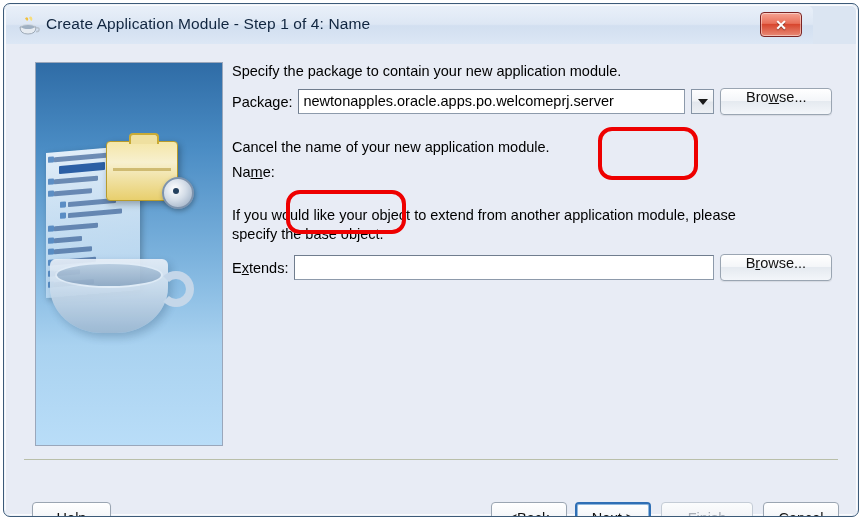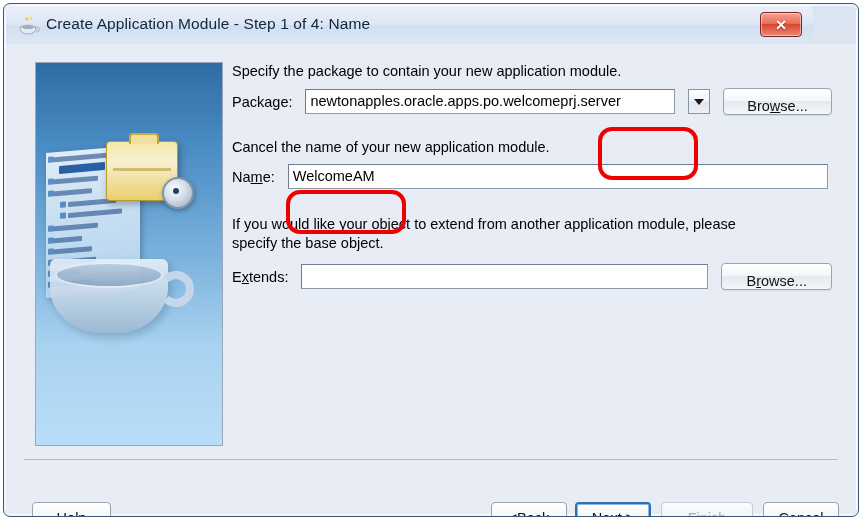--- a/index.html
+++ b/index.html
@@ -205,21 +205,21 @@
     width: 600px;
   }
   .desc-text {
     font-size: 14.5px;
     color: #000000;
     line-height: 19px;
   }
   .field-row {
     display: flex;
     align-items: center;
-    gap: 13px;
+    gap: 6px;
   }
   .field-label {
     font-size: 14.5px;
     color: #000000;
     white-space: nowrap;
   }
   .field-label u { text-decoration: underline; }
 
   .text-input {
     box-sizing: border-box;
@@ -258,21 +258,21 @@
     box-sizing: border-box;
     height: 27px;
     min-width: 84px;
     padding: 0 27px;
     border: 1px solid #9aa5b2;
     border-radius: 4px;
     background: linear-gradient(to bottom, #ffffff 0%, #f4f6f9 47%, #e5eaf0 50%, #f3f6fa 100%);
     font-size: 14.5px;
     color: #111111;
     font-family: "Liberation Sans", sans-serif;
-    display: flex; align-items: flex-end; justify-content: center;
+    display: flex; align-items: flex-start; justify-content: center;
     cursor: pointer;
     box-shadow: 0 1px 1px rgba(0,0,0,0.08);
     white-space: nowrap;
   }
   .browse-btn u { text-decoration: underline; }
 
   
   .annotation {
     position: absolute;
     border: 4px solid #ee0000;
@@ -402,21 +402,20 @@
             <span>Bro</span>
             <u>w</u>
             <span>se...</span>
           </div>
       </div>
 
       <div class="desc-text" style="margin-top:23px;">Cancel the name of your new application module.</div>
 
       <div class="field-row" style="margin-top:7px;">
         <span class="field-label"><span>Na</span><u>m</u><span>e:</span></span>
-        <div id="name-input" class="text-input">WelcomeAM</div>
       </div>
 
       <div class="desc-text" style="margin-top:26px;">If you would like your object to extend from another application module, please</div>
       <div class="desc-text">specify the base object.</div>
 
       <div class="field-row" style="margin-top:10px;">
         <span class="field-label"><span>E</span><u>x</u><span>tends:</span></span>
         <div id="extends-input" class="text-input"></div>
         <div class="browse-btn">
             <span>B</span>

